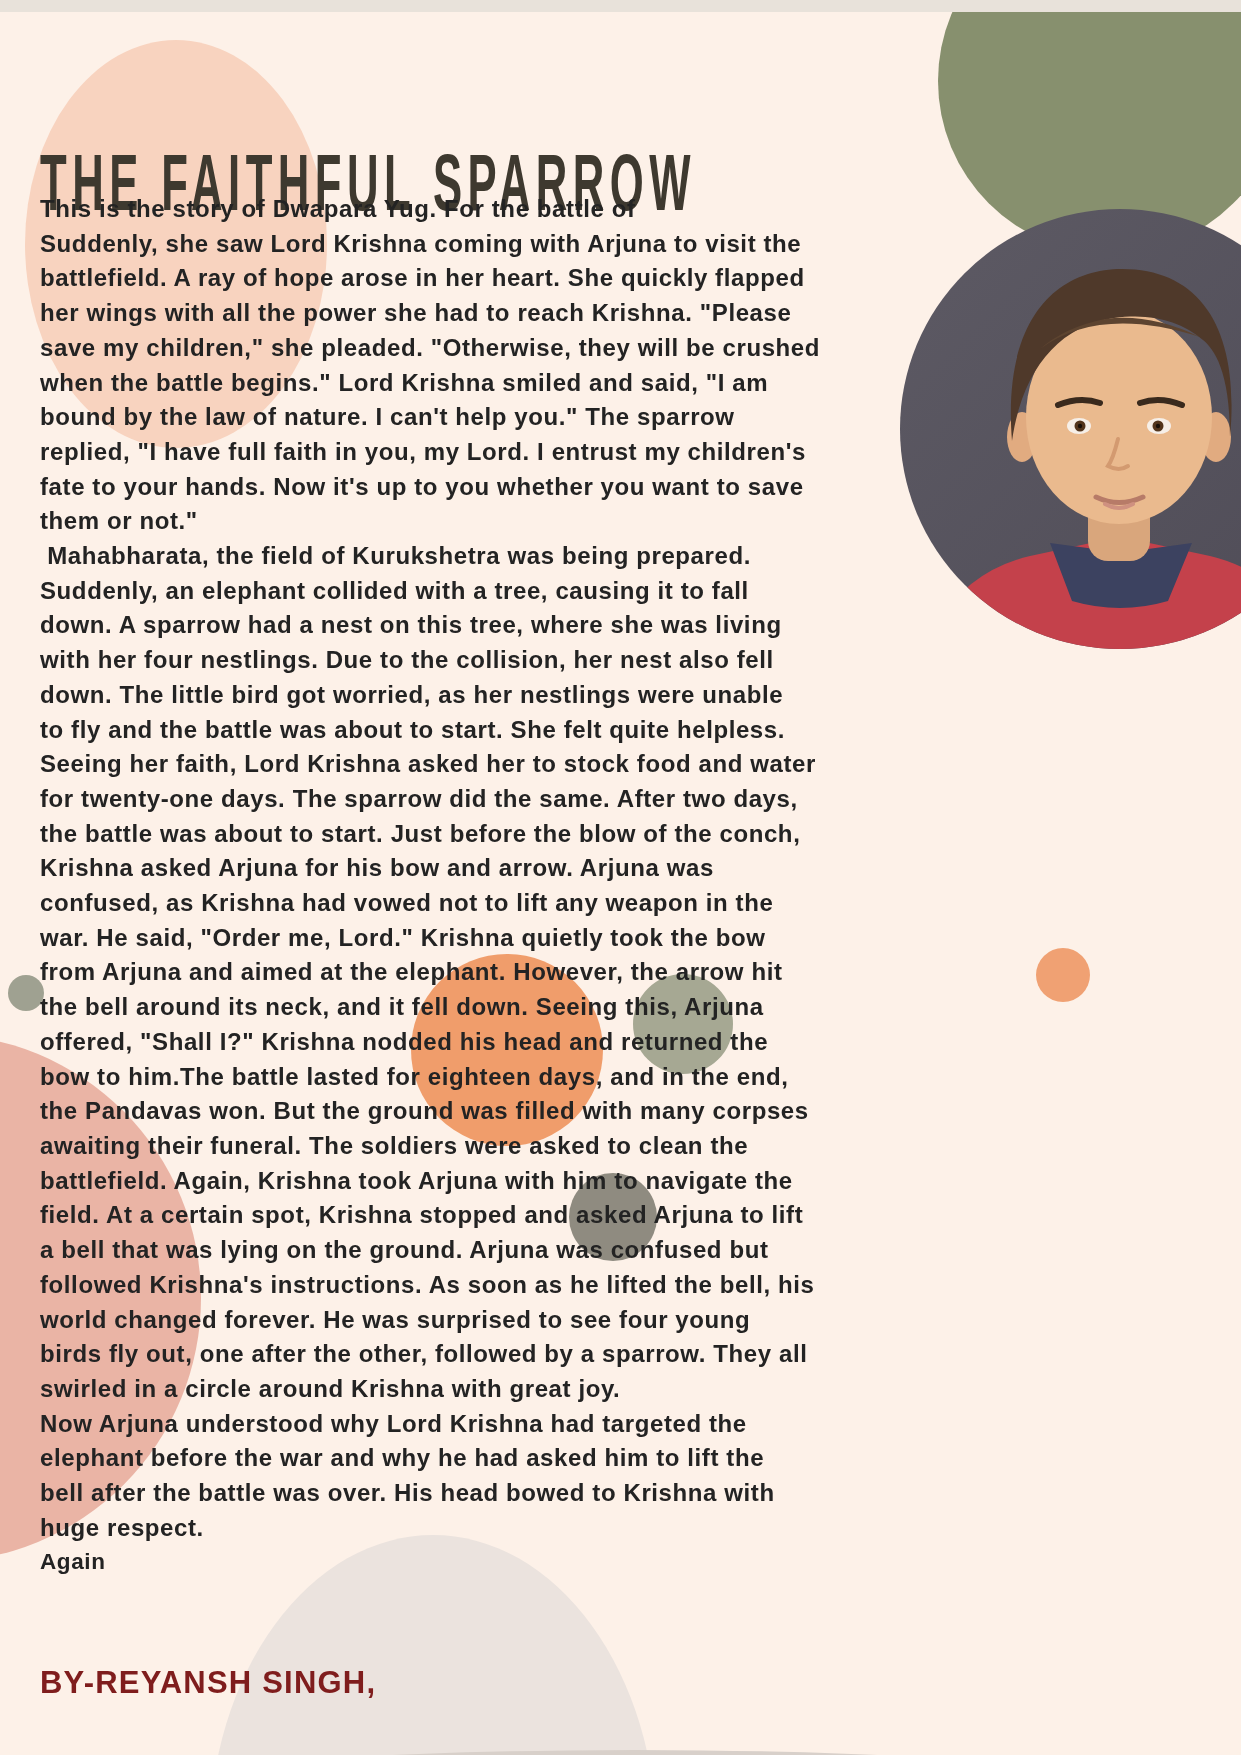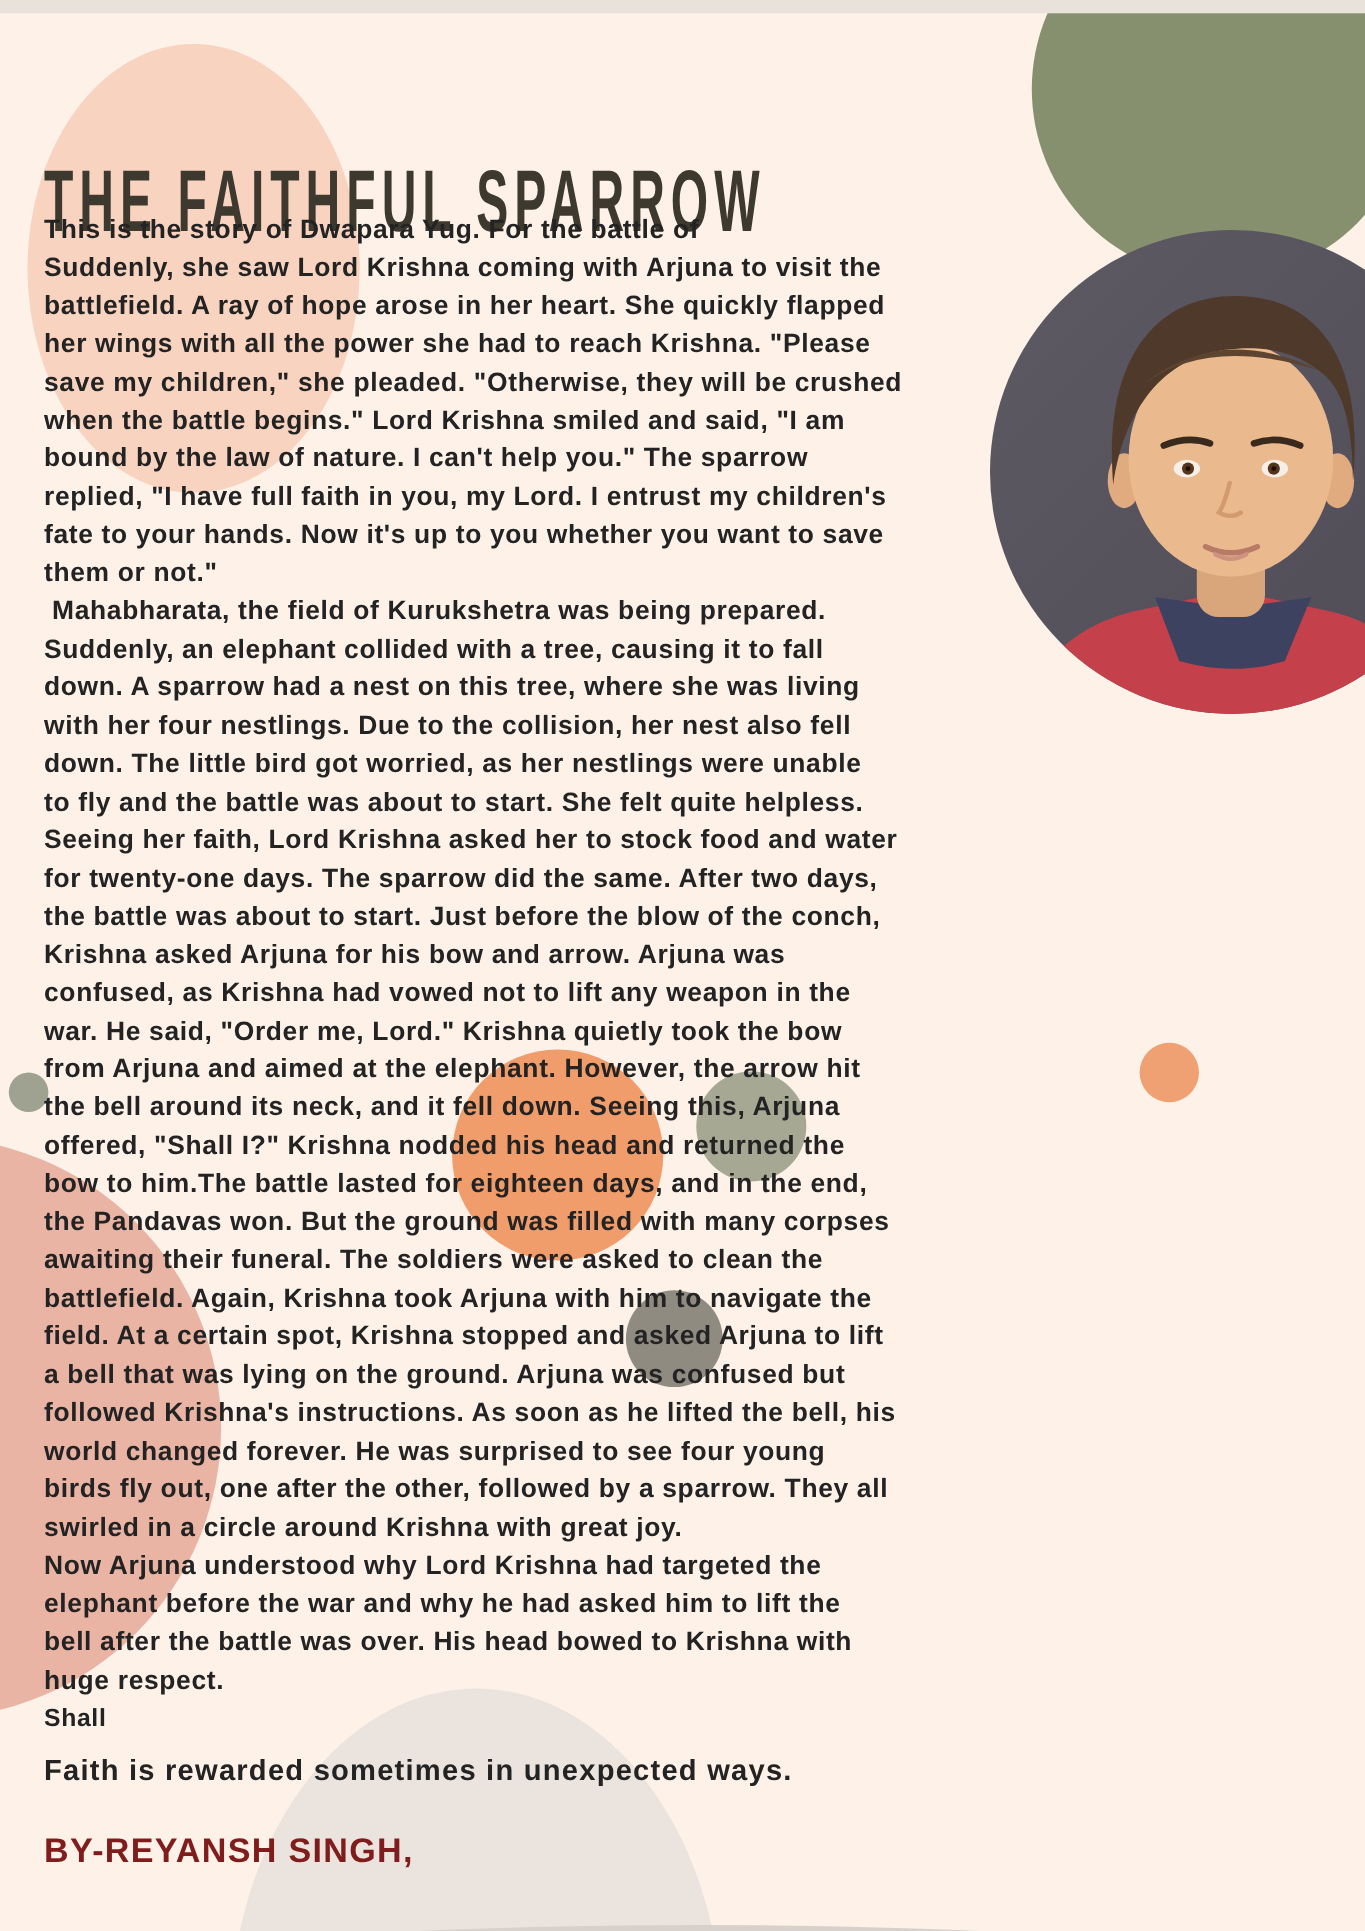--- a/index.html
+++ b/index.html
@@ -140,20 +140,19 @@
 a bell that was lying on the ground. Arjuna was confused but
 followed Krishna's instructions. As soon as he lifted the bell, his
 world changed forever. He was surprised to see four young
 birds fly out, one after the other, followed by a sparrow. They all
 swirled in a circle around Krishna with great joy.
 Now Arjuna understood why Lord Krishna had targeted the
 elephant before the war and why he had asked him to lift the
 bell after the battle was over. His head bowed to Krishna with
 huge respect.</div>
 
-  <div class="moral-label">Shall</div>
-  <div class="moral-text">Faith is rewarded sometimes in unexpected ways.</div>
+  <div class="moral-label">Again</div>
 
   <div class="byline">
     <div>BY-REYANSH SINGH,</div>
   </div>
 
 </div>
 
 </body></html>

